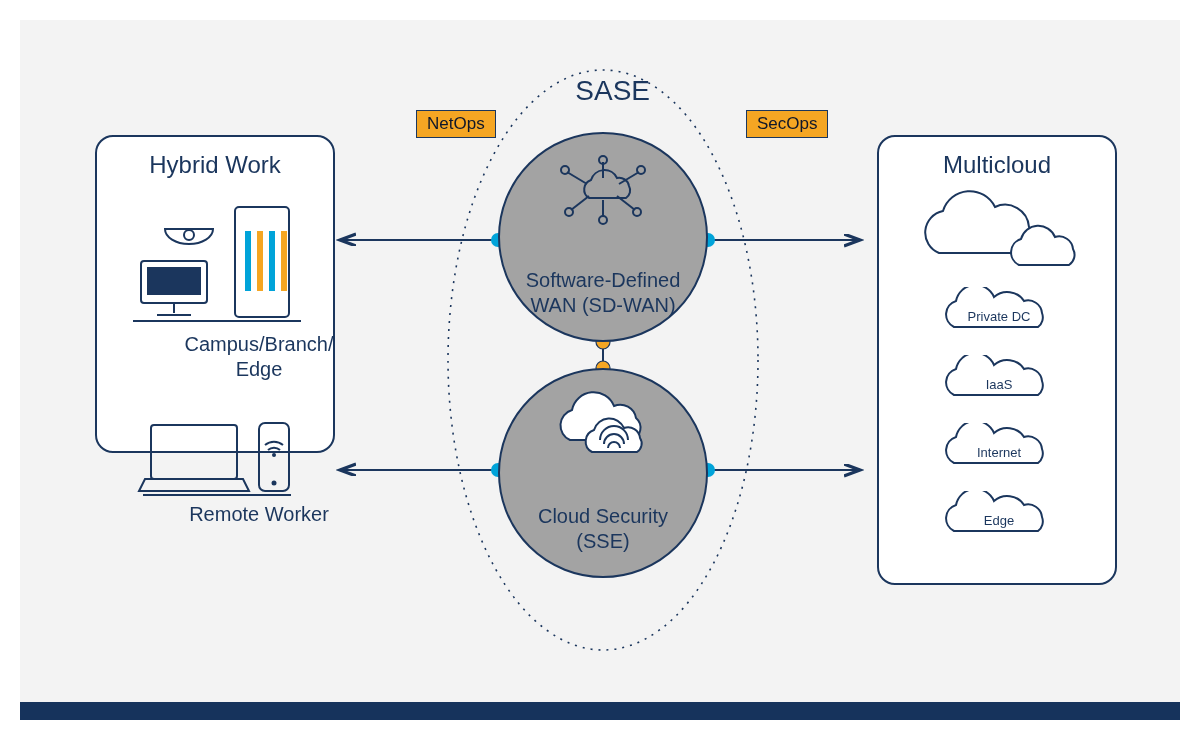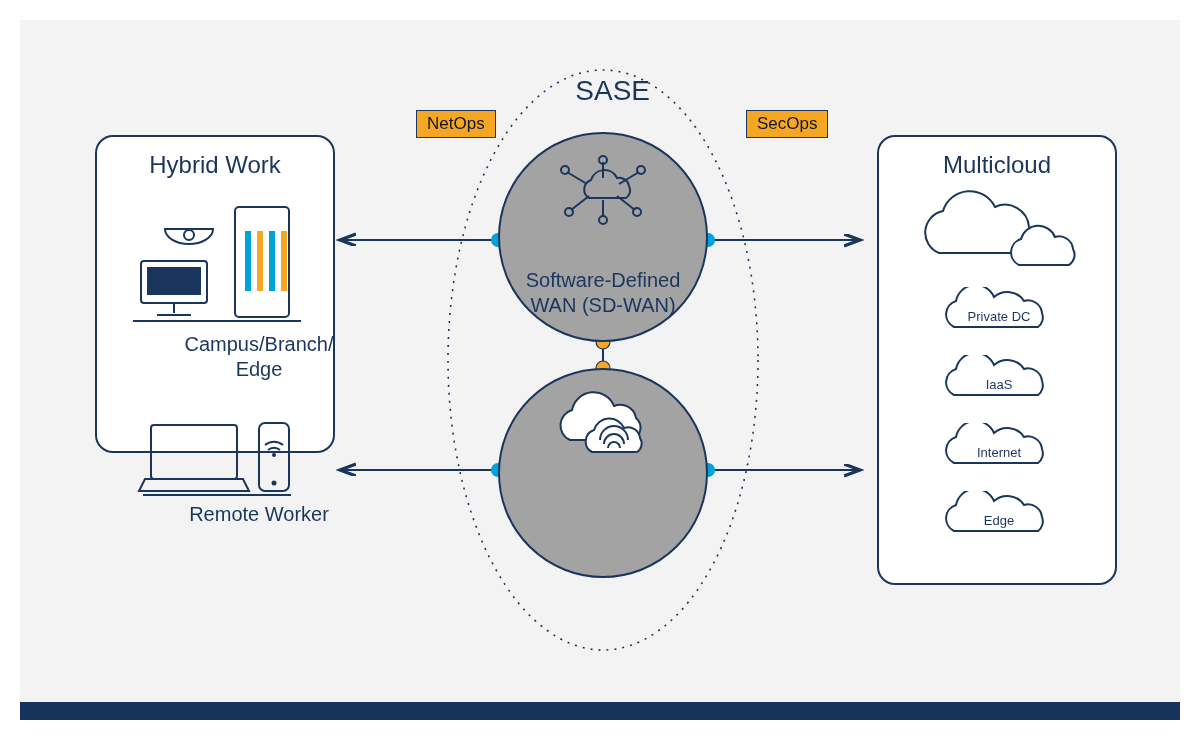--- a/index.html
+++ b/index.html
@@ -236,16 +236,18 @@
       <g stroke="#1b365d" stroke-width="2" fill="#fff">
         <path d="M22 50 a16 16 0 0 1 2 -30 a22 22 0 0 1 42 -4 a16 16 0 0 1 22 12 a13 13 0 0 1 -4 22 Z"></path>
         <path d="M44 62 a12 12 0 0 1 2 -22 a16 16 0 0 1 30 -2 a12 12 0 0 1 16 10 a10 10 0 0 1 -3 14 Z"></path>
       </g>
       <g stroke="#1b365d" stroke-width="2" fill="none">
         <path d="M56 54 a10 10 0 0 1 20 0"></path>
         <path d="M60 58 a6 6 0 0 1 12 0"></path>
         <path d="M52 50 a14 14 0 0 1 28 0"></path>
       </g>
     </svg>
+    <div class="circle-label" style="white-space:pre-line;">Cloud Security
+(SSE)</div>
   </div>
 
   <div class="bottom-bar"></div>
 </div>
 
 </body></html>

